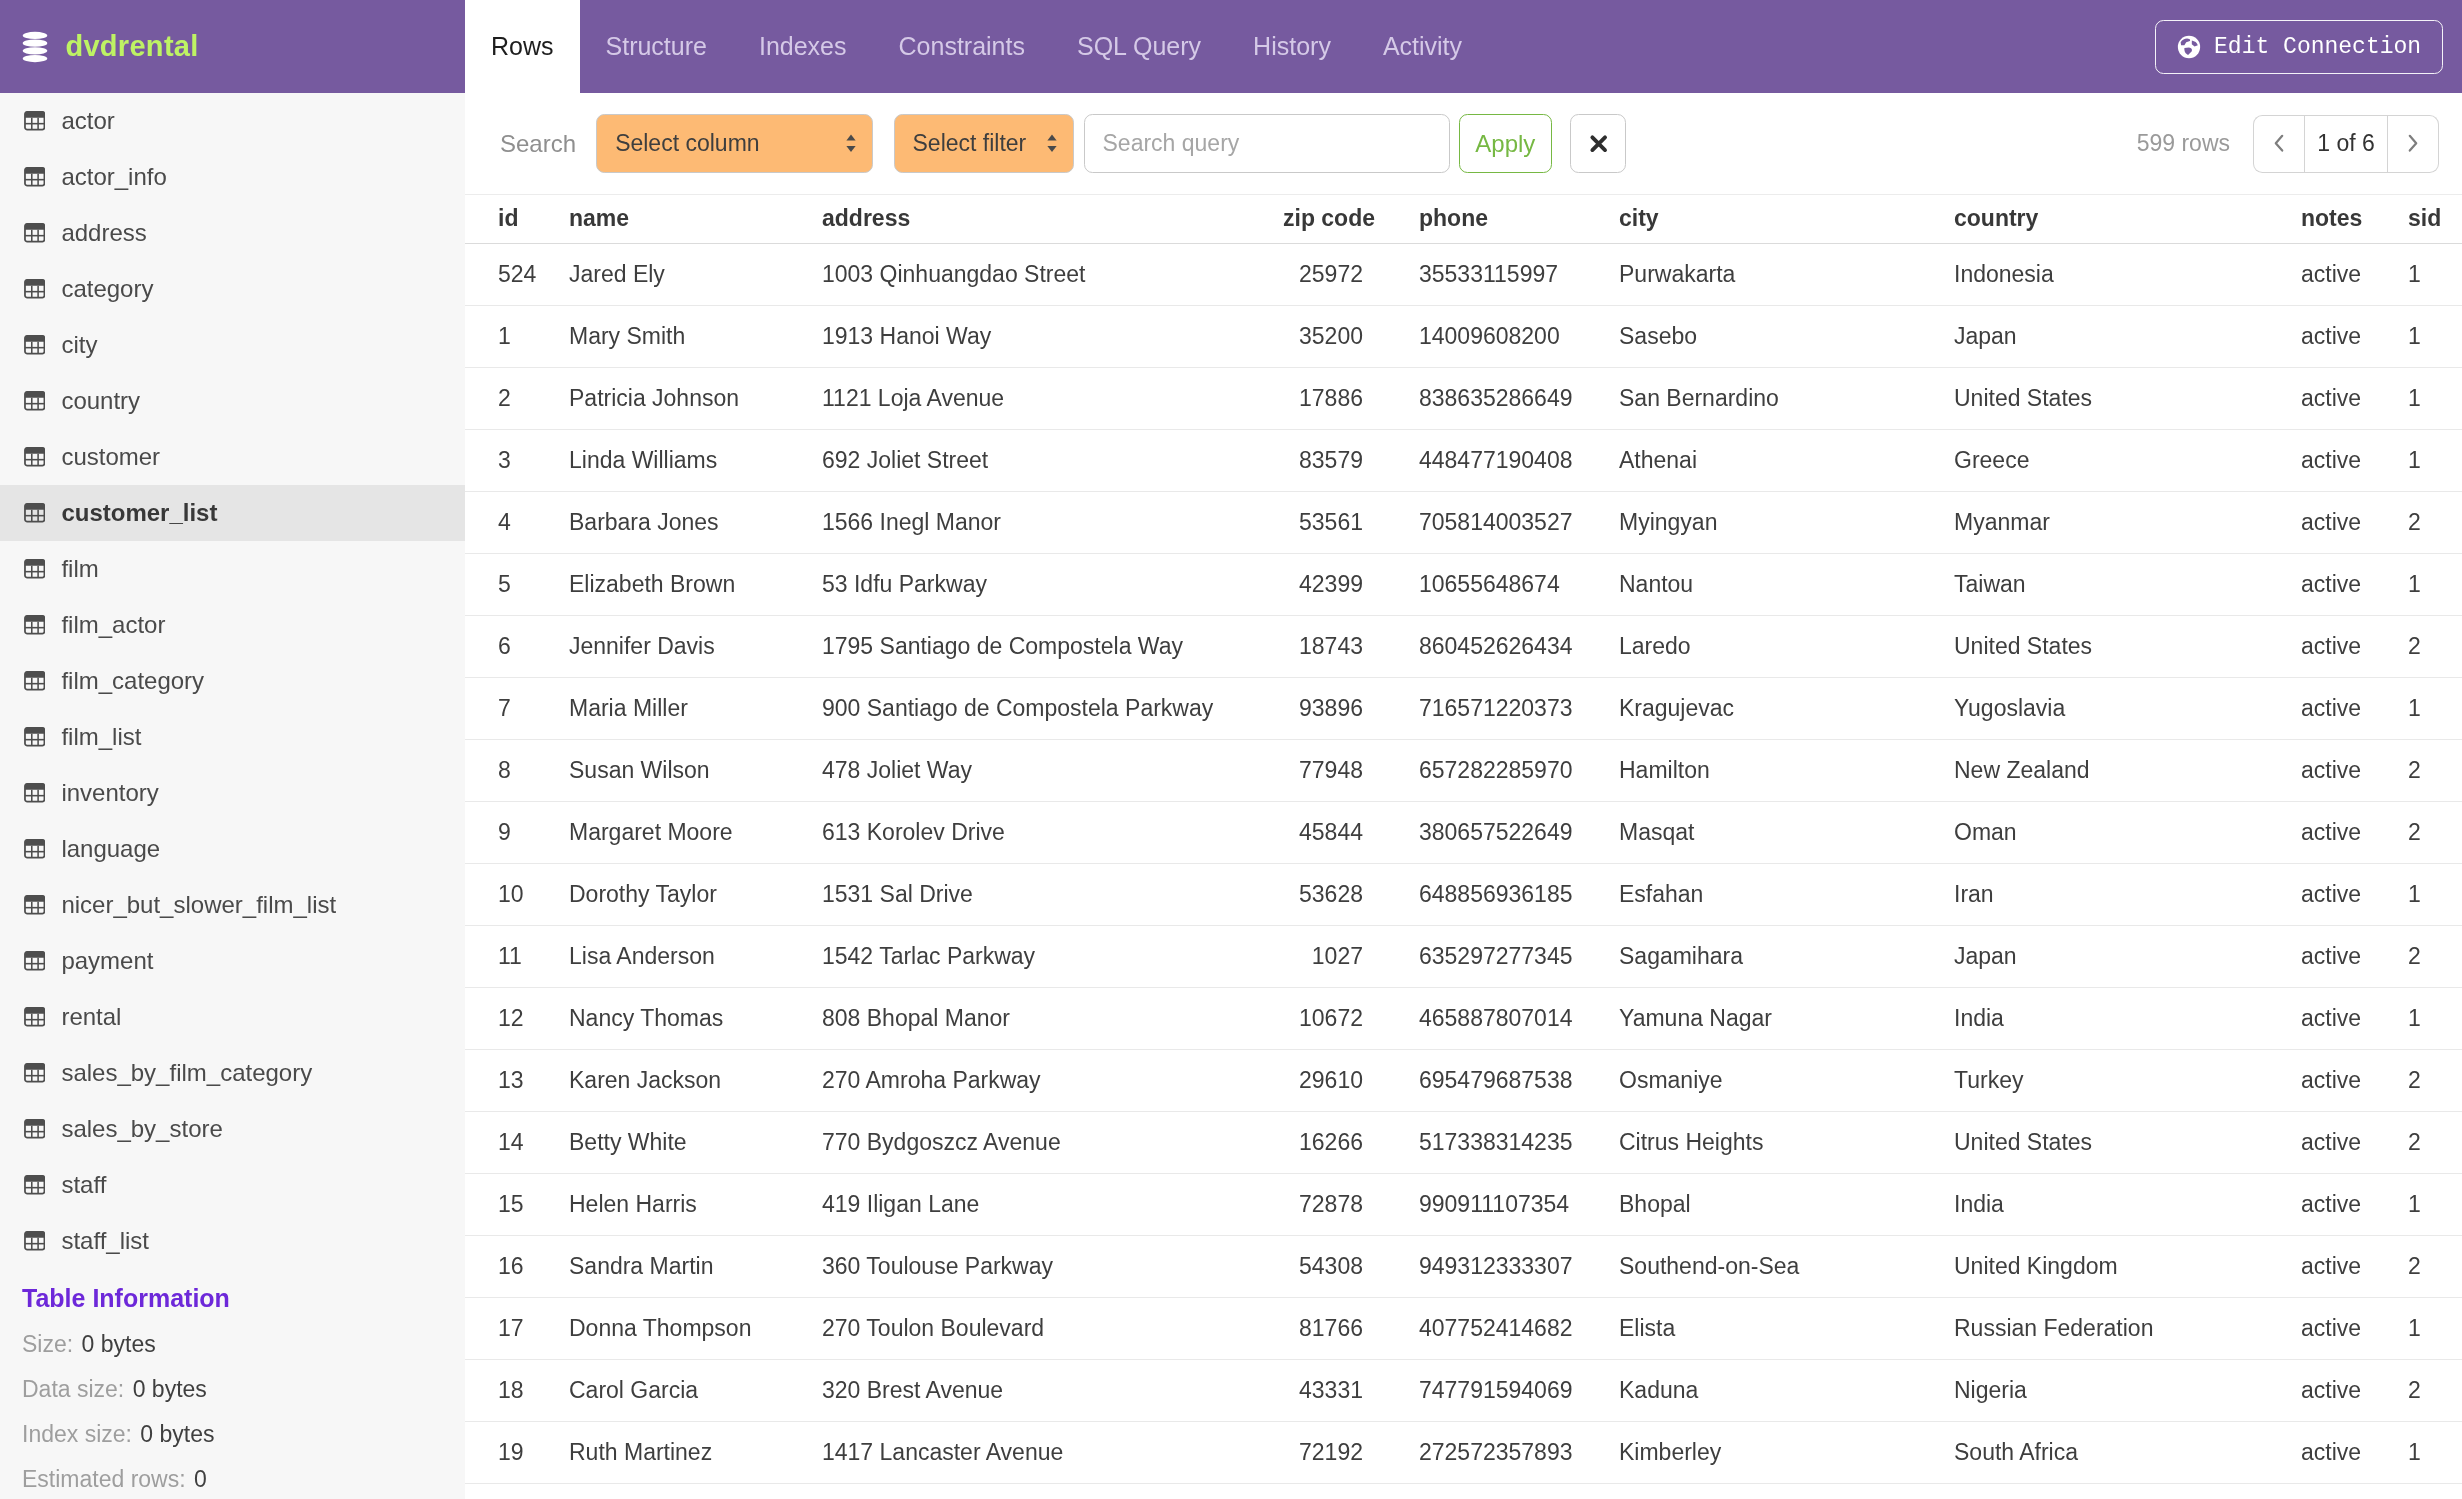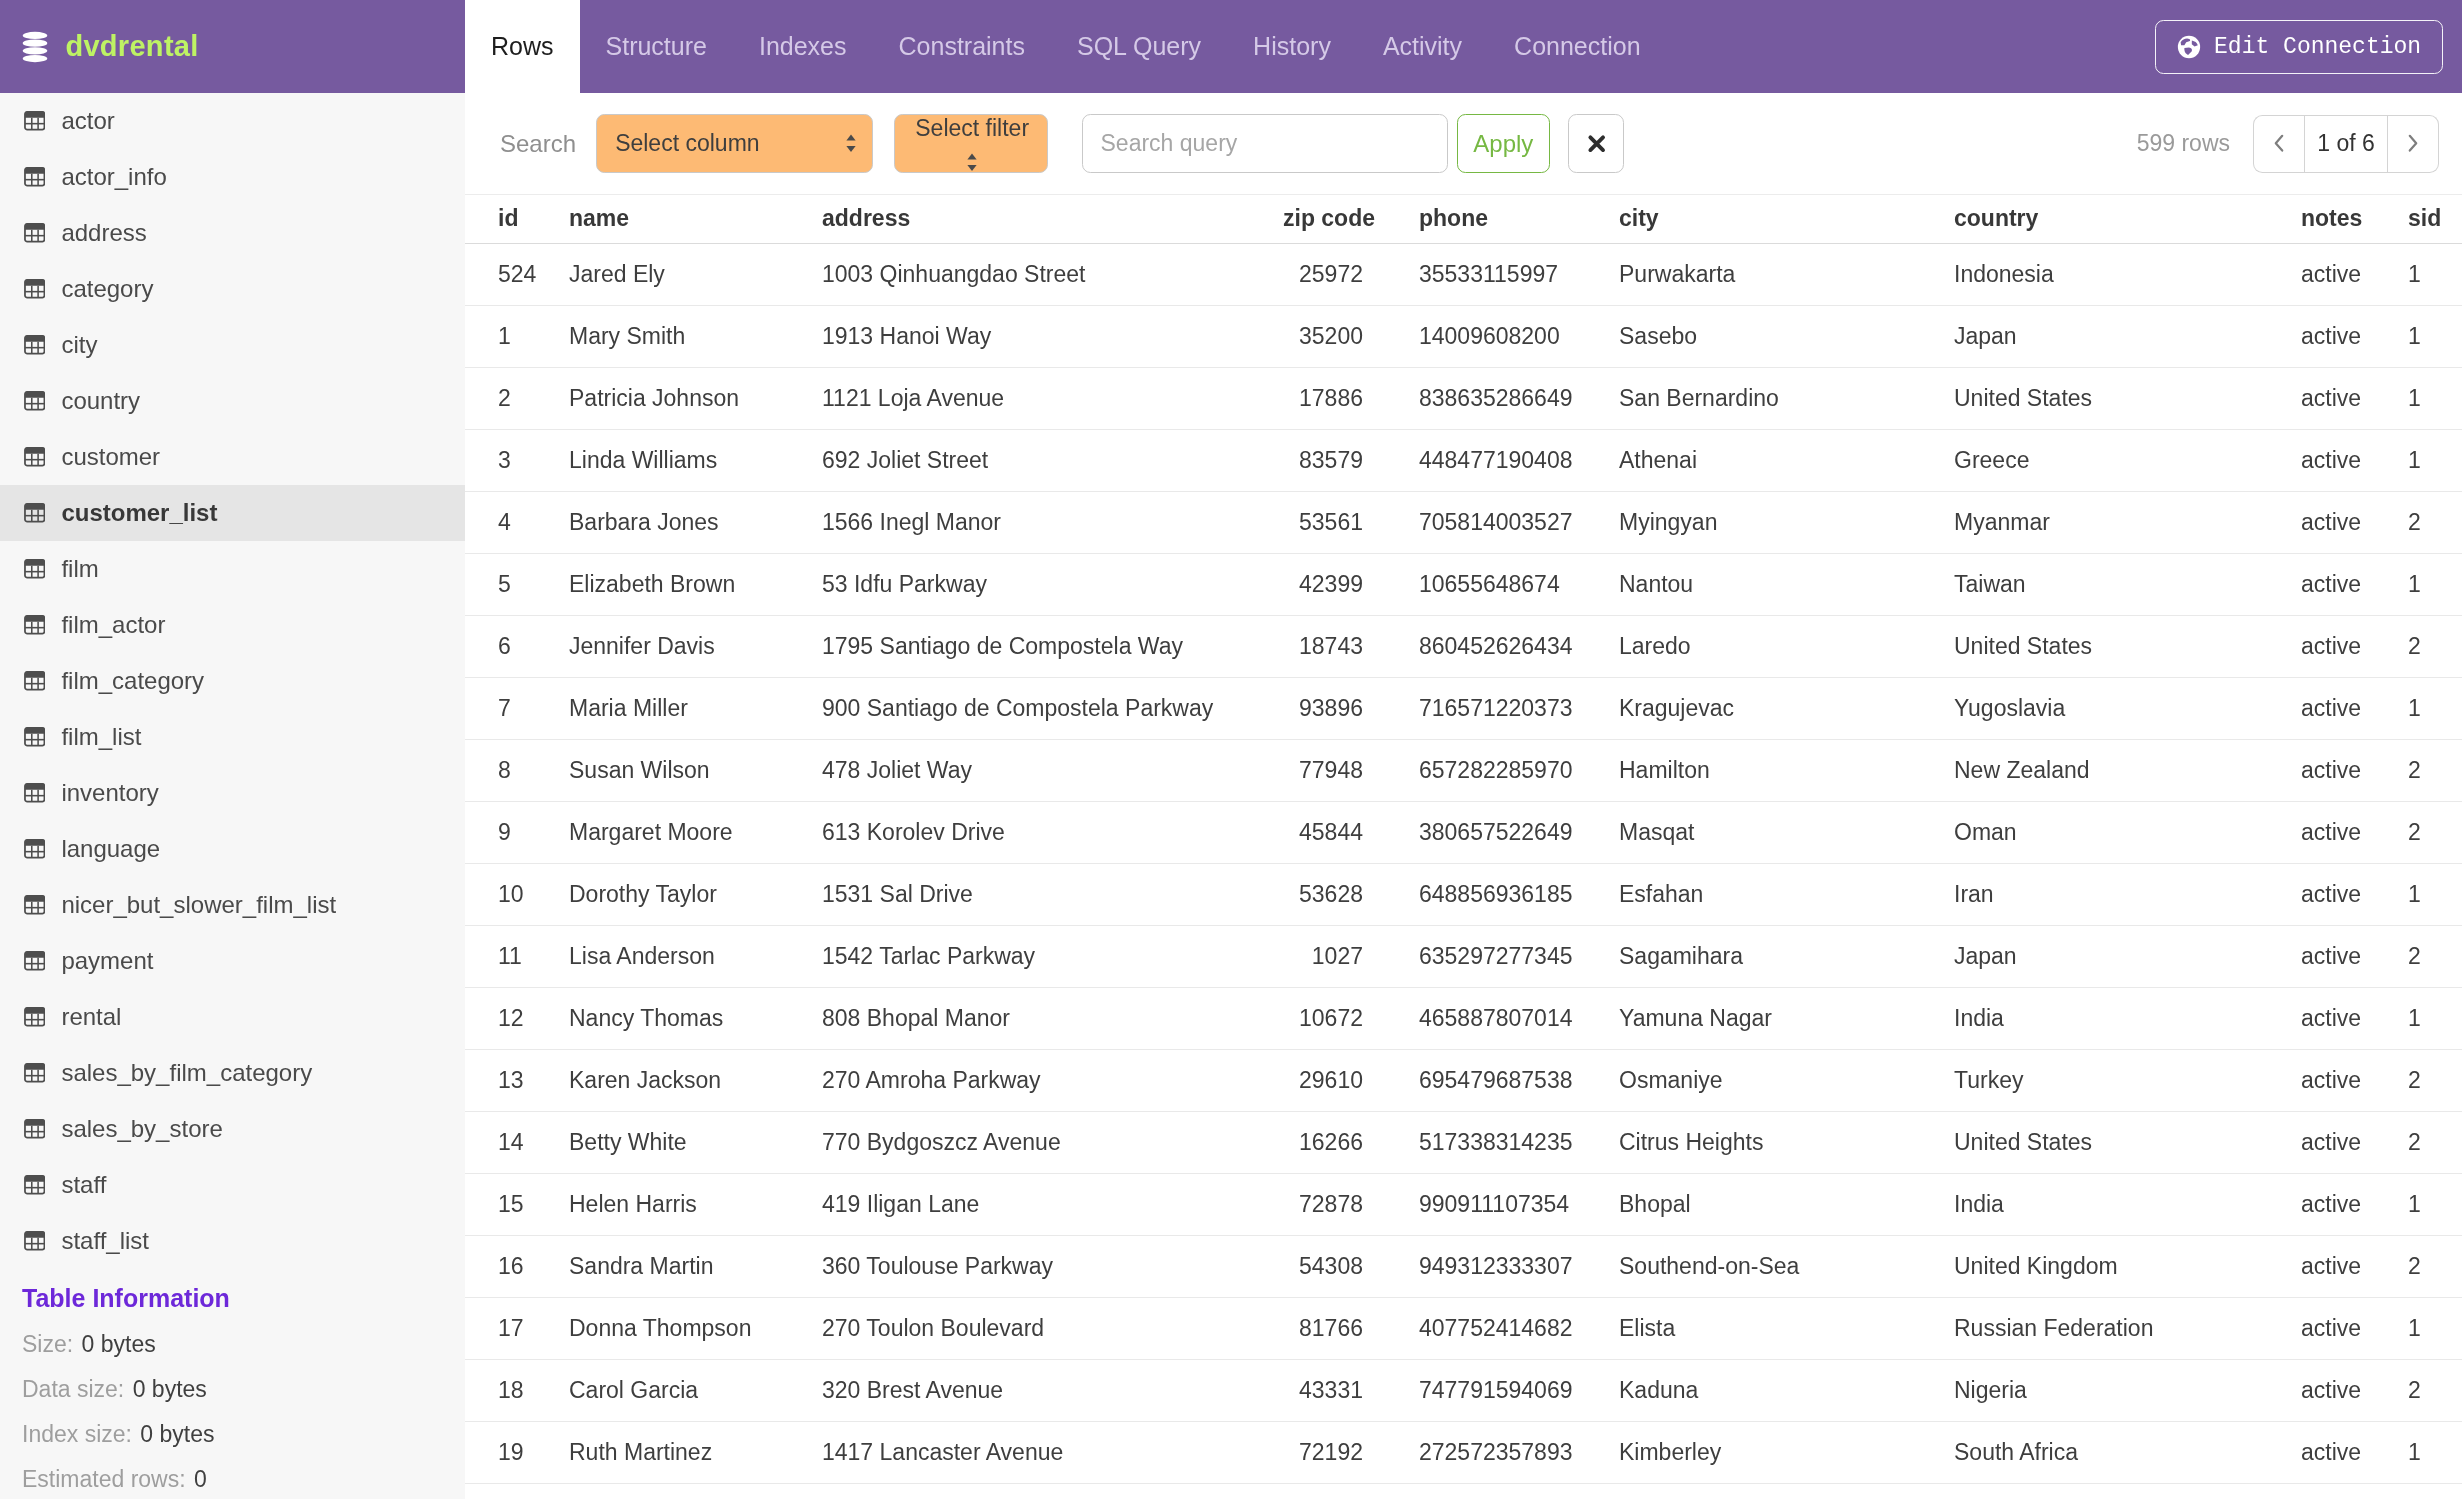--- a/index.html
+++ b/index.html
@@ -40,21 +40,21 @@
   
   .main { position:absolute; top:93px; left:465px; right:0; bottom:0;
           background:#fff; overflow:hidden; }
   .toolbar { height:102px; display:flex; align-items:center; padding-left:35px;
              border-bottom:0.9px solid #ECECEC; }
   .search-label { color:#8F8F8F; font-size:24px; margin-right:20.4px; }
   .select { height:59px; border:0.9px solid #C9C9C9; border-radius:8.4px; display:flex;
             align-items:center; justify-content:space-between; background:#fdba74;
             padding:0 15px 0 17.7px; font-size:23px; color:#3E3E3E; cursor:pointer; }
   .select.col { width:277px; margin-right:20.4px; }
-  .select.flt { width:154px; margin-right:34px;flex-direction:column; }
+  .select.flt { width:180px; margin-right:10px; }
   input.query { height:59px; width:366px; border:0.9px solid #C9C9C9; border-radius:8.4px;
                 padding:0 17.7px; font-size:23px; color:#3E3E3E; margin-right:9px;
                 font-family:inherit; outline:none; }
   input.query::placeholder { color:#A6A6A6; }
   button.apply { height:59px; width:93px; border:1.9px solid #76B843; color:#76B843;
                  background:#fff; border-radius:8.4px; font-size:24px; cursor:pointer;
                  margin-right:18.6px; font-family:inherit; }
   button.clear { height:59px; width:56px; border:0.9px solid #C9C9C9; background:#fff;
                  border-radius:8.4px; display:flex; align-items:center;
                  justify-content:center; cursor:pointer; }
@@ -95,21 +95,20 @@
       <span class="title">dvdrental</span>
     </div>
     <nav class="tabs" id="tabs">
         <div class="tab active">Rows</div>
         <div class="tab">Structure</div>
         <div class="tab">Indexes</div>
         <div class="tab">Constraints</div>
         <div class="tab">SQL Query</div>
         <div class="tab">History</div>
         <div class="tab">Activity</div>
-        <div class="tab">Connection</div>
       </nav>
     <div class="header-spacer"></div>
     <button class="edit-conn">
       <span style="display:flex;">
         <svg width="26" height="26" viewBox="0 0 28 28">
           <circle cx="14" cy="14" r="12" fill="#FFFFFF"></circle>
           <path d="M5 9 Q8 4.5 13 5 Q16 5.2 15 7.5 L11 9 L9 12 L5.5 12 Z" fill="#765A9F"></path>
           <path d="M17 7 Q22 8 23.5 12 L20 13.5 L17 11 Z" fill="#765A9F"></path>
           <path d="M9 15 L14 14.5 Q18 15 17 18.5 L13 22.5 Q9.5 21 9 17 Z" fill="#765A9F"></path>
         </svg>

